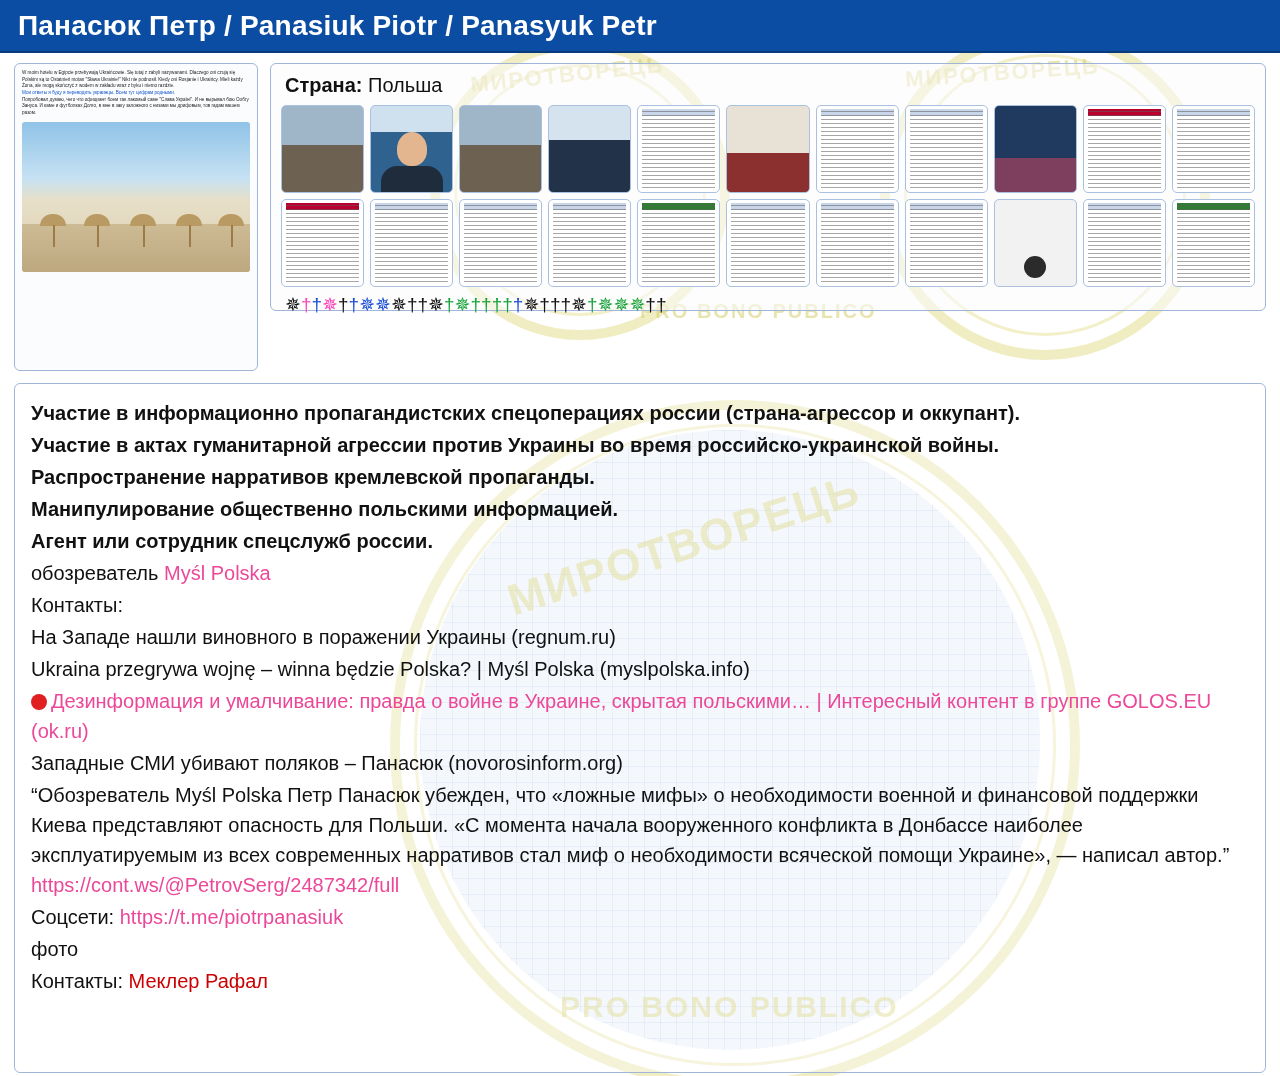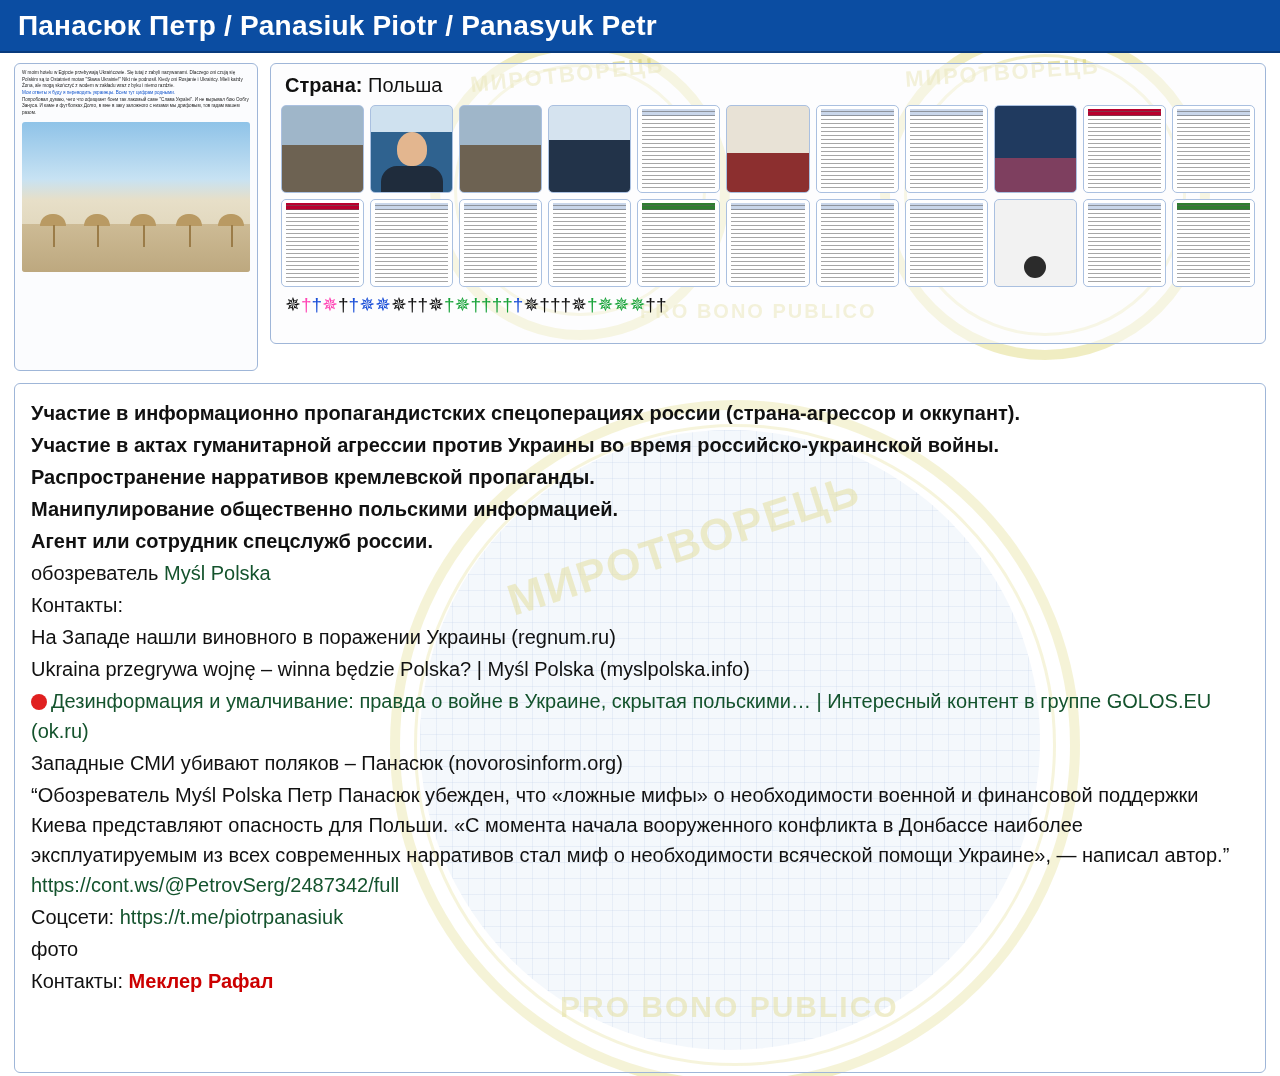--- a/index.html
+++ b/index.html
@@ -134,21 +134,21 @@
   }
   .portrait-photo .sand {
     position: absolute;
     left: 0; right: 0; bottom: 0;
     height: 48px;
     background: linear-gradient(to bottom, #cdbb95, #bda87f);
   }
 
   .gallery-card {
     flex: 1 1 auto;
-    height: 281px;
+    height: 248px;
     border: 1px solid #9fb6d8;
     border-radius: 6px;
     background: rgba(251, 252, 254, 0.55);
     padding: 8px 10px;
     box-sizing: border-box;
   }
   .country-line {
     font-size: 20px;
     color: #111;
     margin: 2px 0 8px 4px;
@@ -270,22 +270,22 @@
   }
   .text-card p {
     margin: 0 0 2px 0;
     font-size: 20px;
     line-height: 1.5;
     color: #111;
   }
   .text-card p.bold {
     font-weight: bold;
   }
-  .lnk { color: #14532d; }
-  .red-bold { color: #cc0000; font-weight: bold; }
+  .lnk { color: #ec4899; }
+  .red-bold { color: #cc0000; font-weight: normal; }
   .red-dot {
     display: inline-block;
     width: 16px; height: 16px;
     border-radius: 50%;
     background: #e02020;
     vertical-align: -2px;
     margin-right: 4px;
   }
 </style>
 </head>

